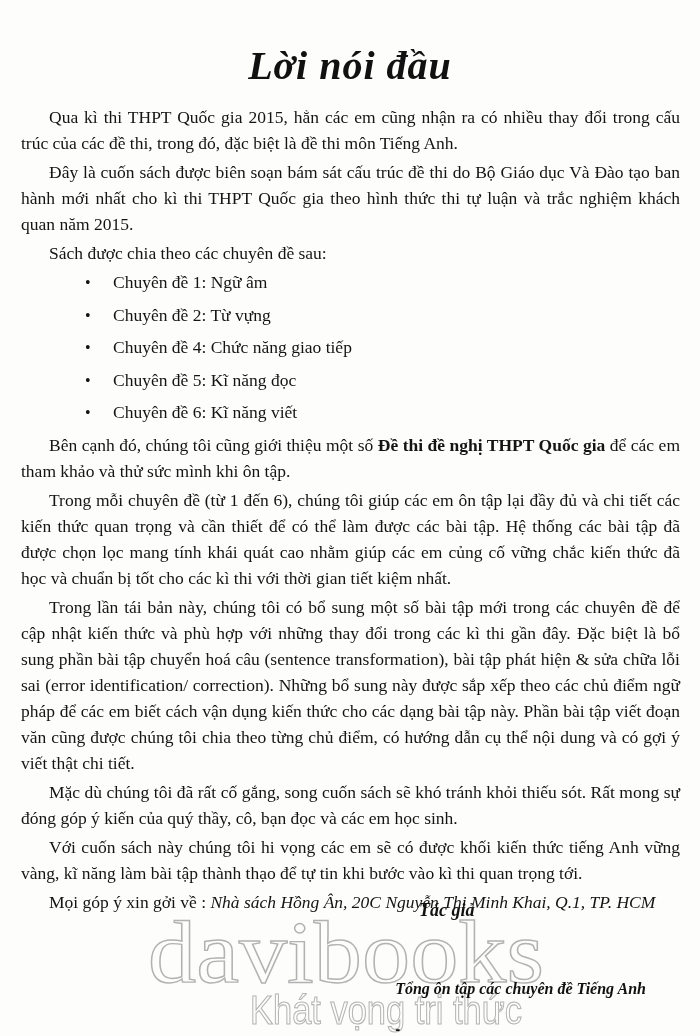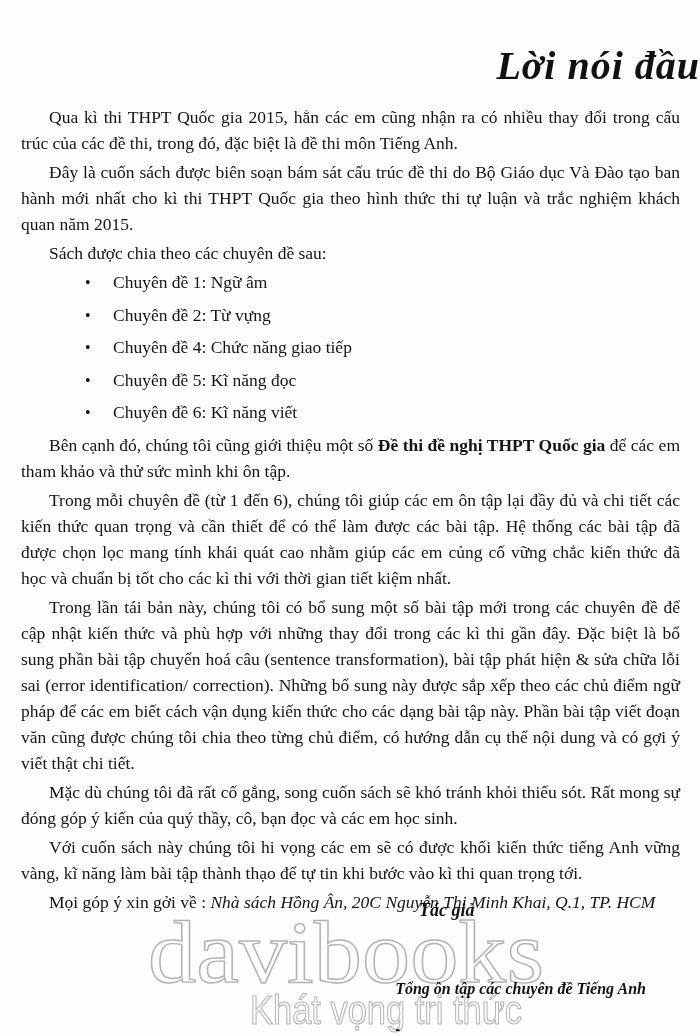--- a/index.html
+++ b/index.html
@@ -12,21 +12,21 @@
     color: #141414;
     font-family: "Liberation Serif", serif;
     overflow: hidden;
   }
   .page-title {
     position: absolute;
     top: 42px;
     left: 0;
     width: 100%;
     margin: 0;
-    text-align: right;
+    text-align: center;
     font-size: 40px;
     line-height: 48px;
     font-weight: bold;
     font-style: italic;
     letter-spacing: 1px;
     color: #111;
   }
   .body-text {
     position: absolute;
     top: 104px;

